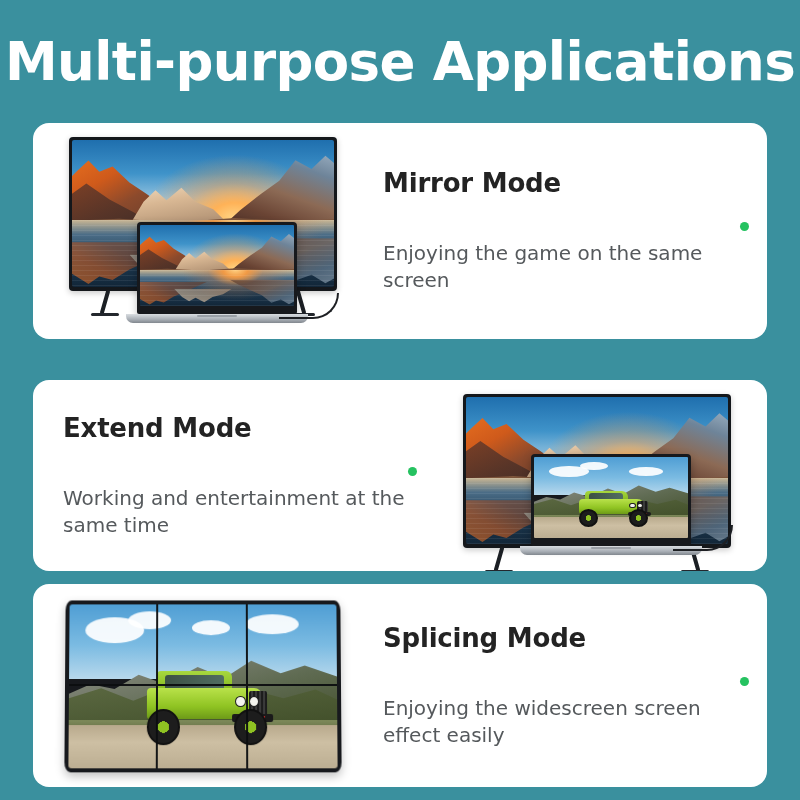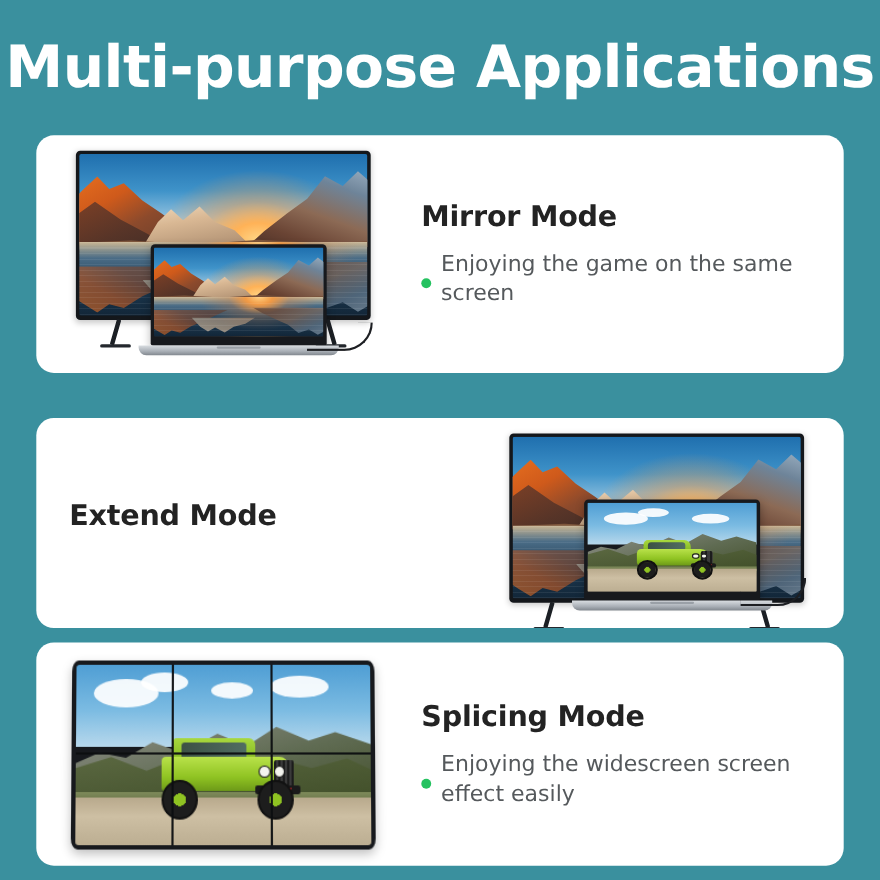--- a/index.html
+++ b/index.html
@@ -75,22 +75,23 @@
   .mode-title {
     font-size: 26px;
     font-weight: 700;
     color: #232323;
     letter-spacing: -0.2px;
     margin-bottom: 14px;
     font-family: "DejaVu Sans", "Liberation Sans", sans-serif;
   }
   .bullet-row {
     display: flex;
-    align-items: center;
+    align-items: flex-end;
     gap: 9px;
+    flex-direction: column;
   }
   .dot {
     width: 9px;
     height: 9px;
     border-radius: 50%;
     background: #25c260;
     flex: 0 0 9px;
     margin-top: 10px;
   }
   .mode-desc {
@@ -494,20 +495,24 @@
             </div>
           </div>
         </div>
         <div class="base"></div>
       </div>
 
     </div>
 
     <div class="copy">
       <div class="mode-title">Extend Mode</div>
+      <div class="bullet-row">
+        <span class="dot"></span>
+        <div class="mode-desc">Working and entertainment at the same time</div>
+      </div>
     </div>
   </div>
 
   <div class="card card-3">
 
     <div class="media">
       <div class="wall">
         <div class="wall-inner">
           <div class="scene">
             <div class="jeep-sky"></div>

